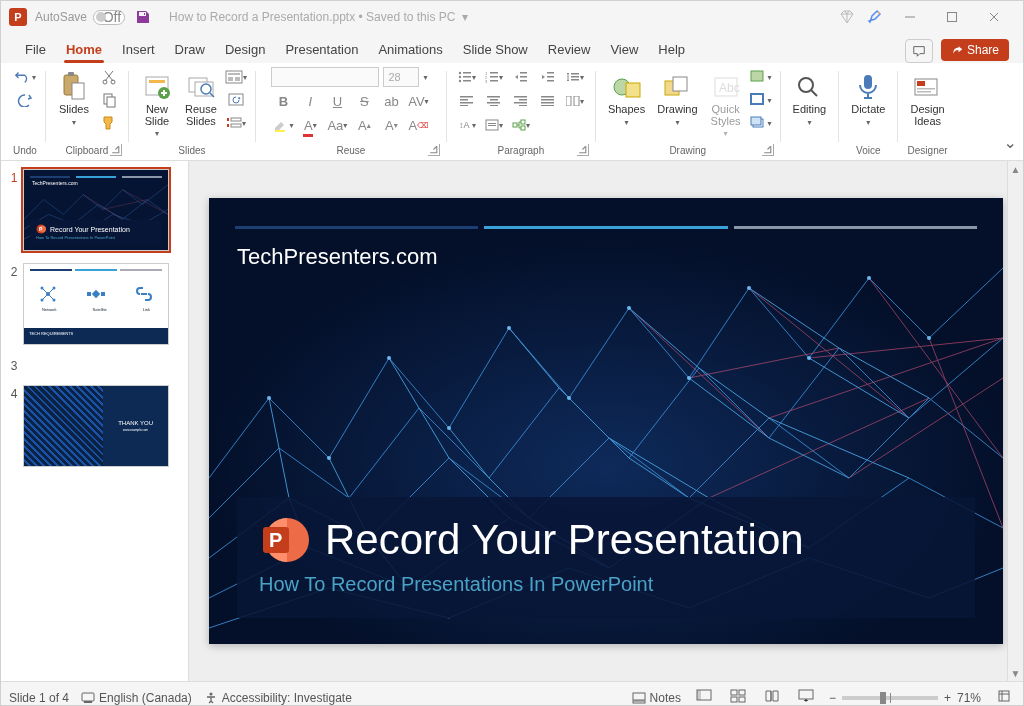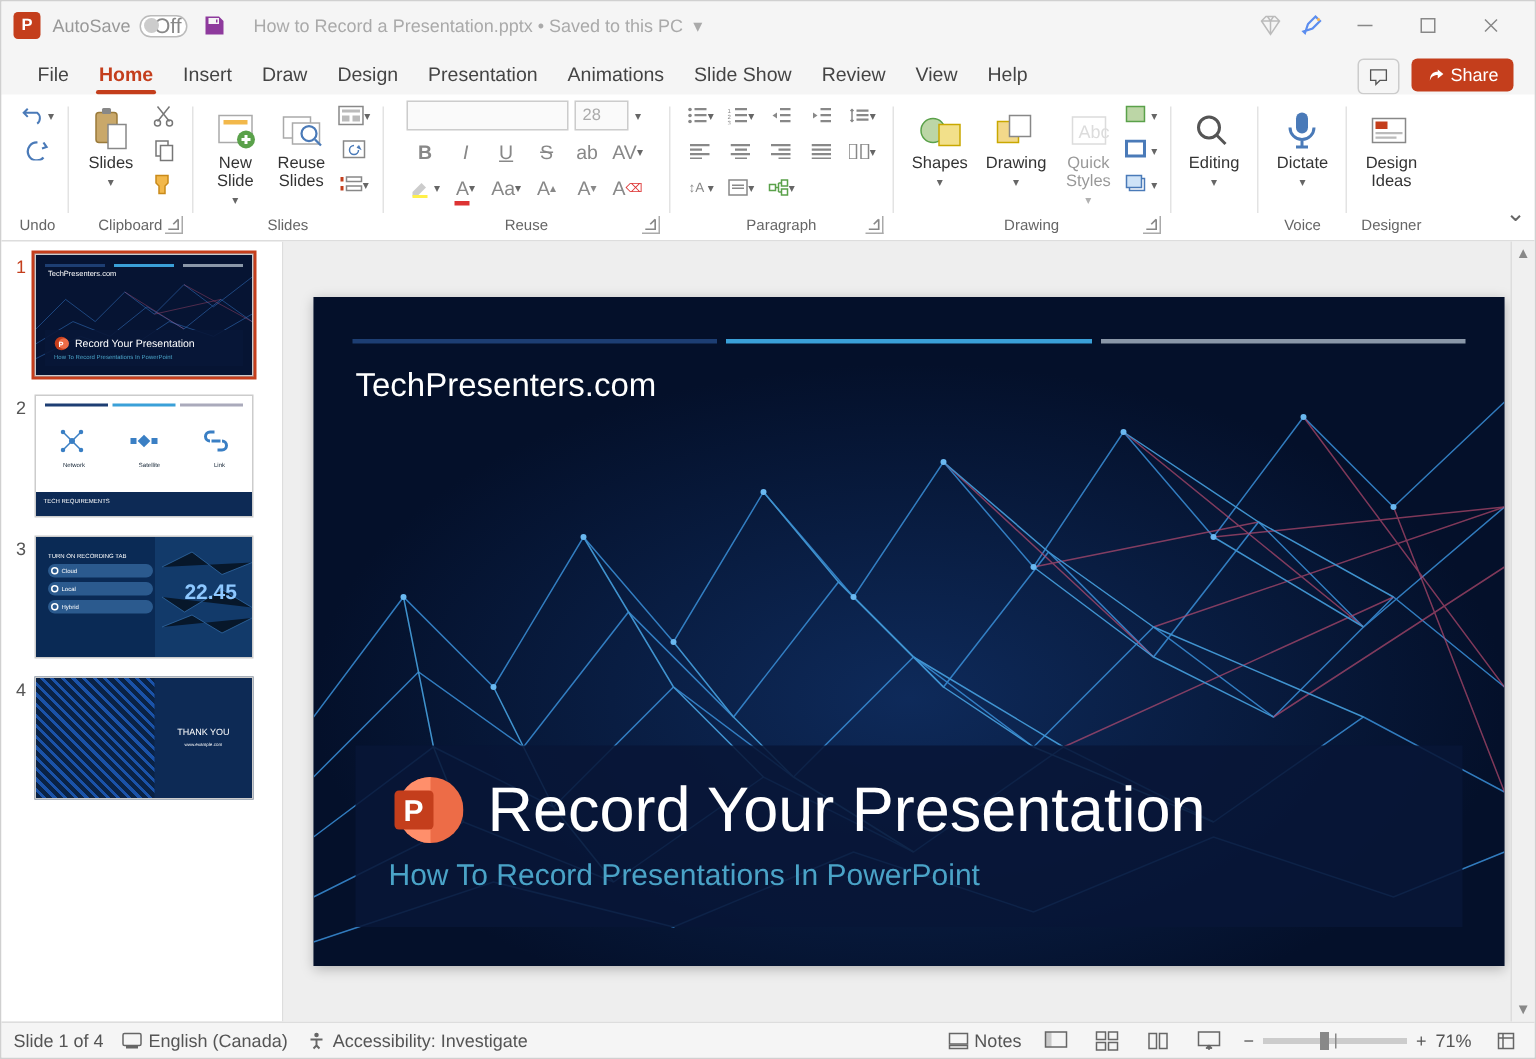--- a/index.html
+++ b/index.html
@@ -70,21 +70,21 @@
 .bars{position:absolute;top:28px;left:26px;right:26px;height:4px;display:flex;gap:6px;}
 .bars div{flex:1;height:3px;}
 .brand{position:absolute;top:46px;left:28px;color:#fff;font-size:22px;font-weight:500;}
 .titlebox{position:absolute;left:28px;right:28px;bottom:26px;background:rgba(8,22,55,.88);padding:18px 22px 22px 22px;}
 .titlebox .row1{display:flex;align-items:center;gap:16px;}
 .titlebox .picon{width:50px;height:50px;}
 .titlebox h1{color:#fff;font-size:42px;font-weight:400;}
 .titlebox .sub{color:#4aa3c7;font-size:20px;margin-top:8px;}
 
 
-.status{height:24px;background:#f5f5f5;border-top:1px solid #ddd;display:flex;align-items:center;padding:0 8px;font-size:12px;color:#555;gap:12px;}
+.status{height:24px;background:#f5f5f5;border-top:1px solid #ddd;display:flex;align-items:flex-end;padding:0 8px;font-size:12px;color:#555;gap:12px;}
 .status .spacer{flex:1;}
 .status .sbtn{width:22px;height:18px;display:flex;align-items:center;justify-content:center;color:#666;}
 .status .zoom{display:flex;align-items:center;gap:6px;}
 .status .slider{width:96px;height:4px;background:#ccc;position:relative;}
 .status .slider .tick{position:absolute;left:50%;top:-3px;width:1px;height:10px;background:#888;}
 .status .slider .knob{position:absolute;left:40%;top:-4px;width:6px;height:12px;background:#888;}
 
 .caret{font-size:8px;color:#666;}
 
 
@@ -659,43 +659,20 @@
           <div class="labels">
               <span>Network</span>
               <span>Satellite</span>
               <span>Link</span>
             </div>
           <div class="footer">TECH REQUIREMENTS</div>
         </div>
       </div>
       <div class="thumbrow">
         <div class="num">3</div>
-        <div class="thumb t3">
-          <svg style="position:absolute;right:0;top:0;width:60px;height:82px" viewBox="0 0 60 82">
-              <g stroke="#4a90d4" stroke-width="0.5" opacity="0.6">
-                <path d="M0 20l20-10 20 15 20-8M0 40l15 10 25-15 20 12M0 60l20-8 20 12 20-10"></path>
-              </g>
-            </svg>
-          <div class="panel">
-            <div class="hdr">TURN ON RECORDING TAB</div>
-            <div class="opt">
-                <div class="c"></div>
-                <div class="l">Cloud</div>
-              </div>
-            <div class="opt">
-                <div class="c"></div>
-                <div class="l">Local</div>
-              </div>
-            <div class="opt">
-                <div class="c"></div>
-                <div class="l">Hybrid</div>
-              </div>
-          </div>
-          <div class="clock">22.45</div>
-        </div>
       </div>
       <div class="thumbrow">
         <div class="num">4</div>
         <div class="thumb t4">
           <div class="l"></div>
           <div class="r">
               <div class="ty">THANK YOU</div>
               <div class="sm">www.example.com</div>
             </div>
         </div>

